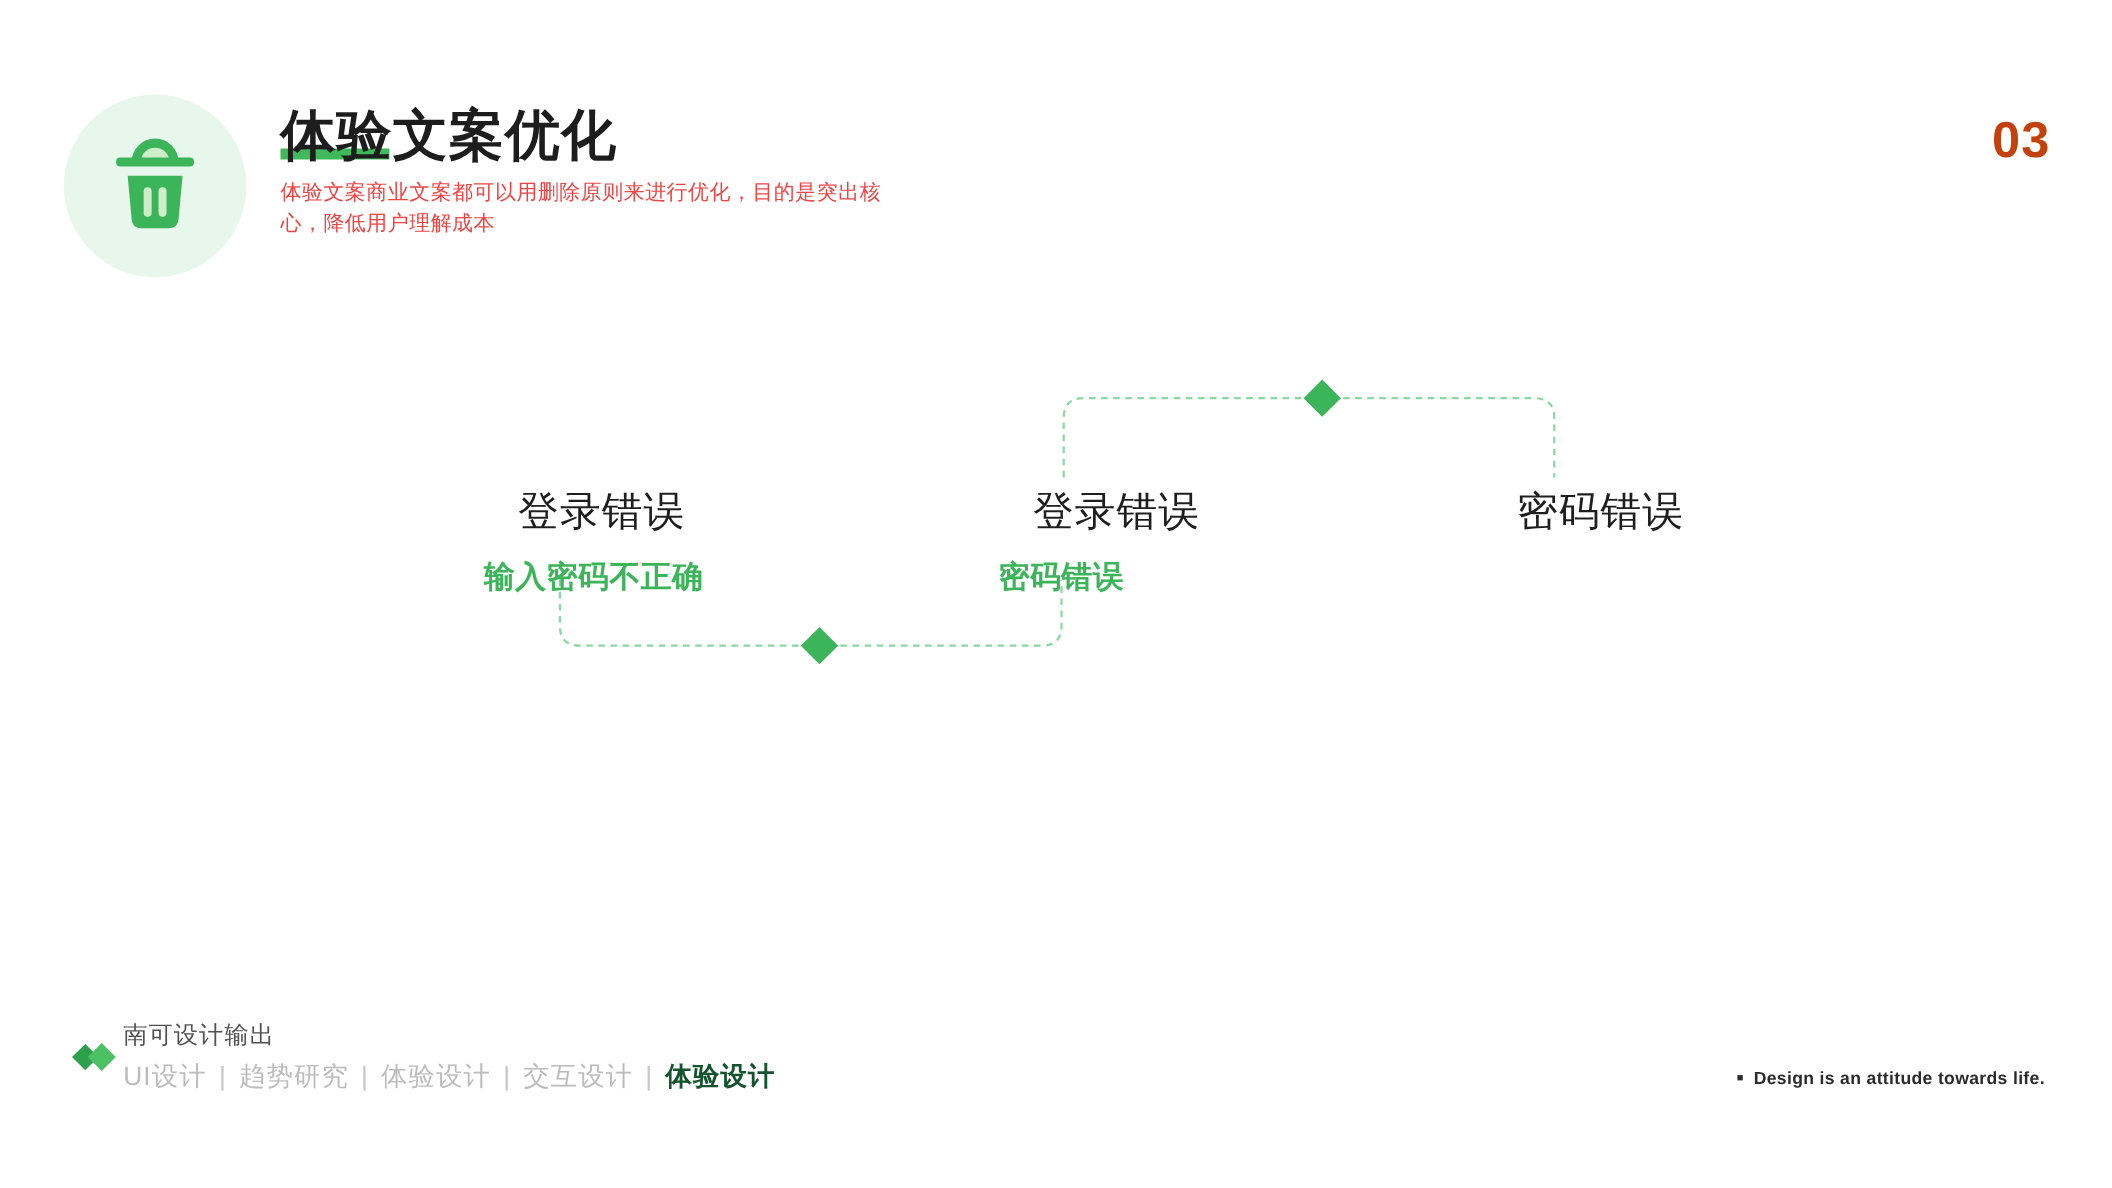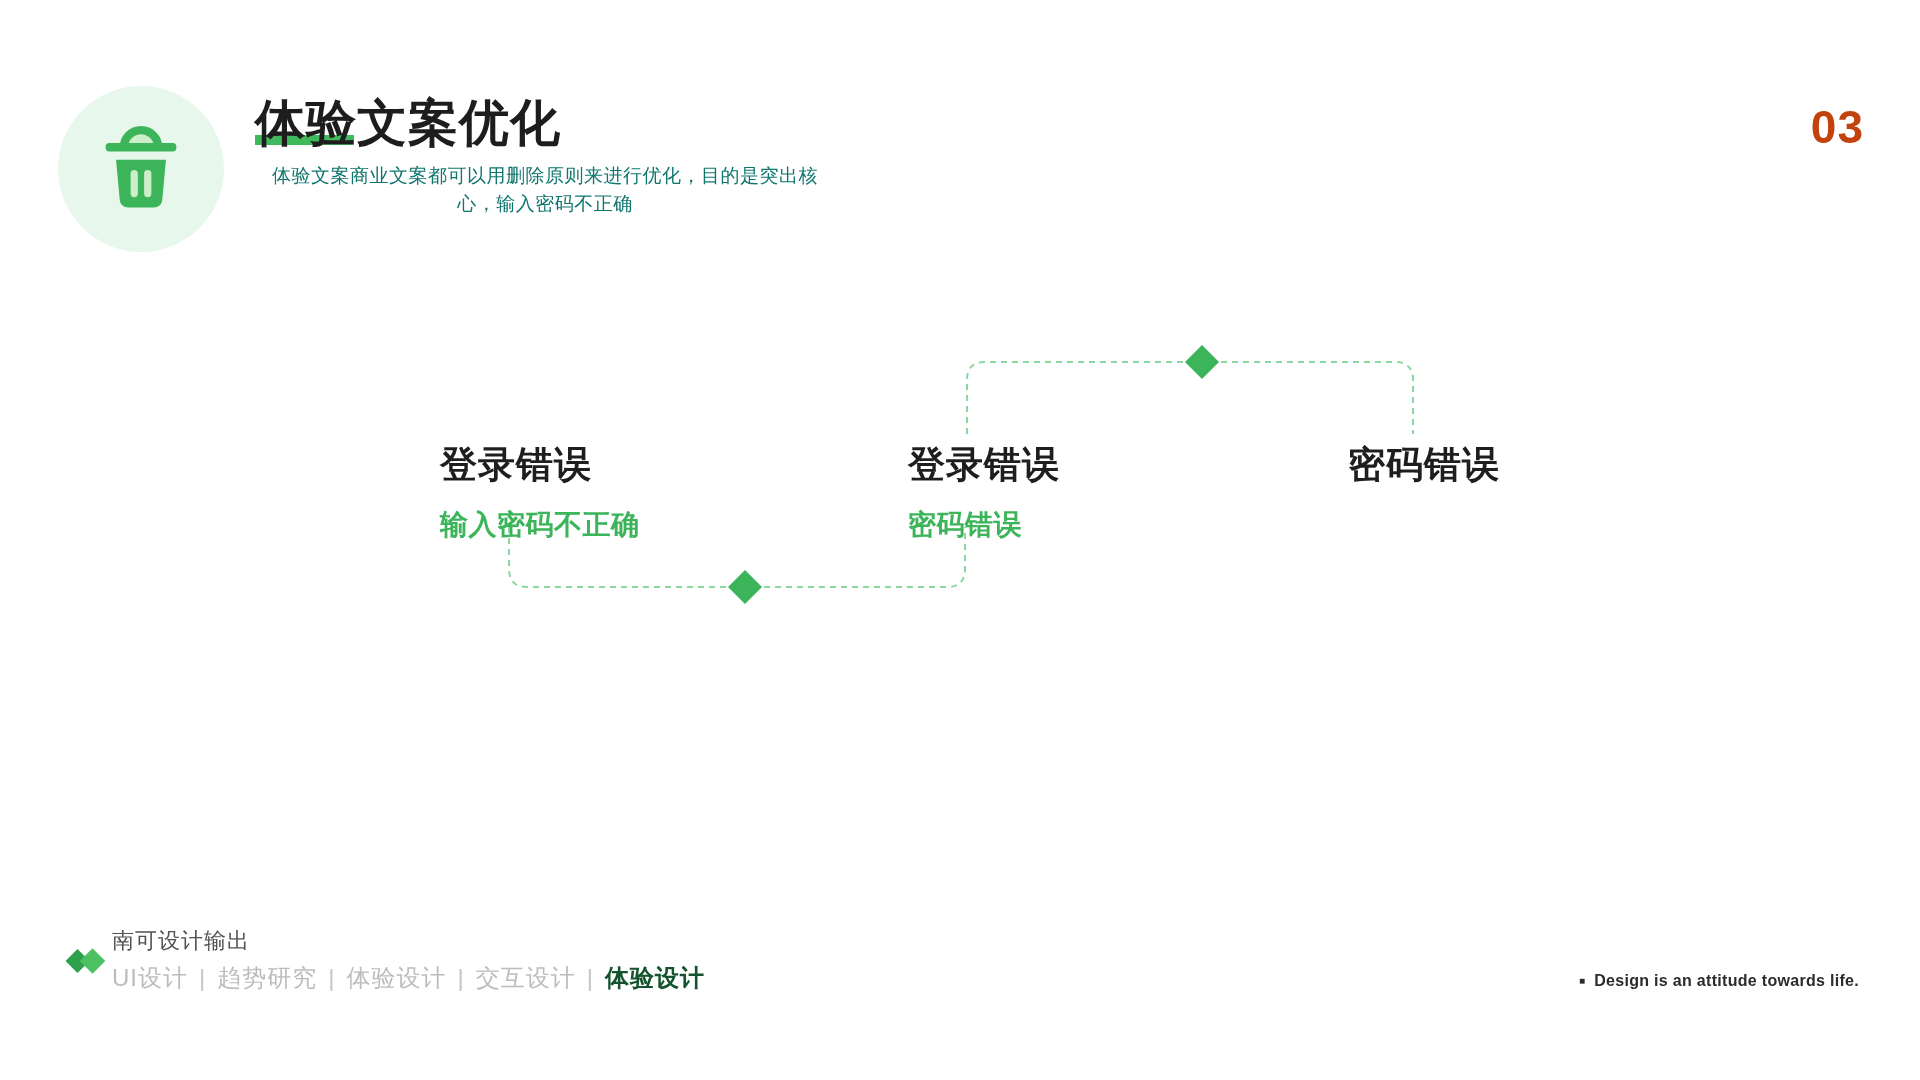--- a/index.html
+++ b/index.html
@@ -35,40 +35,40 @@
     position: relative; z-index: 1;
     font-size: 50px; line-height: 1.08;
     font-weight: 800;
     color: #1d1d1d;
     letter-spacing: 1px;
   }
   .subtitle {
     margin-top: 12px;
     font-size: 19px;
     line-height: 28px;
-    color: #0f766e;
+    color: #ef4444;
     letter-spacing: 0.5px;
-    text-align: center;
   }
   .page-number {
     position: absolute;
     right: 56px; top: 100px;
     font-size: 46px;
     font-weight: 700;
     color: #c2410c;
     letter-spacing: 1px;
   }
 
   
   .flow-item { position: absolute; top: 440px; }
   .flow-item .flow-title {
     font-size: 37px;
-    font-weight: 700;
+    font-weight: 400;
     color: #1e1e1e;
     letter-spacing: 1px;
+    margin-left: 31px;
   }
   .flow-item .flow-sub {
     margin-top: 16px;
     font-size: 28px;
     font-weight: 700;
     color: #3cb45a;
     letter-spacing: 0.5px;
   }
   .flow-item-1 { left: 440px; }
   .flow-item-2 { left: 908px; }
@@ -113,21 +113,21 @@
     </span>
   </div>
 
   <div class="header-text">
     <div class="title-wrap">
       <div class="title-underline"></div>
       <h1 class="page-title">体验文案优化</h1>
     </div>
     <div class="subtitle">
       <div>体验文案商业文案都可以用删除原则来进行优化，目的是突出核</div>
-      <div>心，输入密码不正确</div>
+      <div>心，降低用户理解成本</div>
     </div>
   </div>
 
   <div class="page-number">03</div>
 
   <svg class="connectors" width="1920" height="1080" viewBox="0 0 1920 1080">
 
     <path d="M 967 434 L 967 380 Q 967 362 985 362 L 1395 362 Q 1413 362 1413 380 L 1413 434" fill="none" stroke="#8ad7a0" stroke-width="2" stroke-dasharray="6 5"></path>
 
     <path d="M 509 527 L 509 569 Q 509 587 527 587 L 947 587 Q 965 587 965 569 L 965 527" fill="none" stroke="#8ad7a0" stroke-width="2" stroke-dasharray="6 5"></path>

